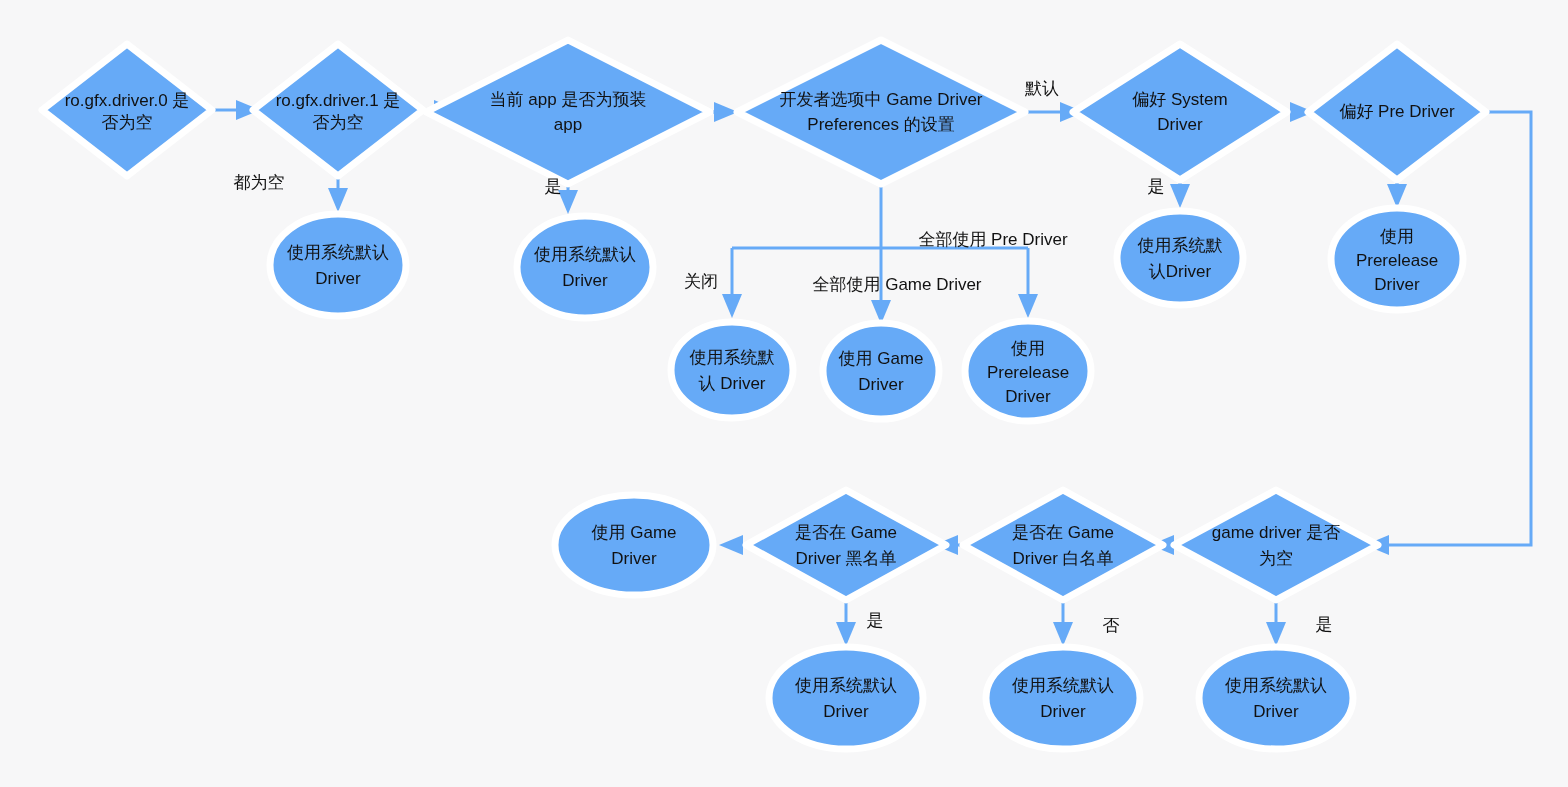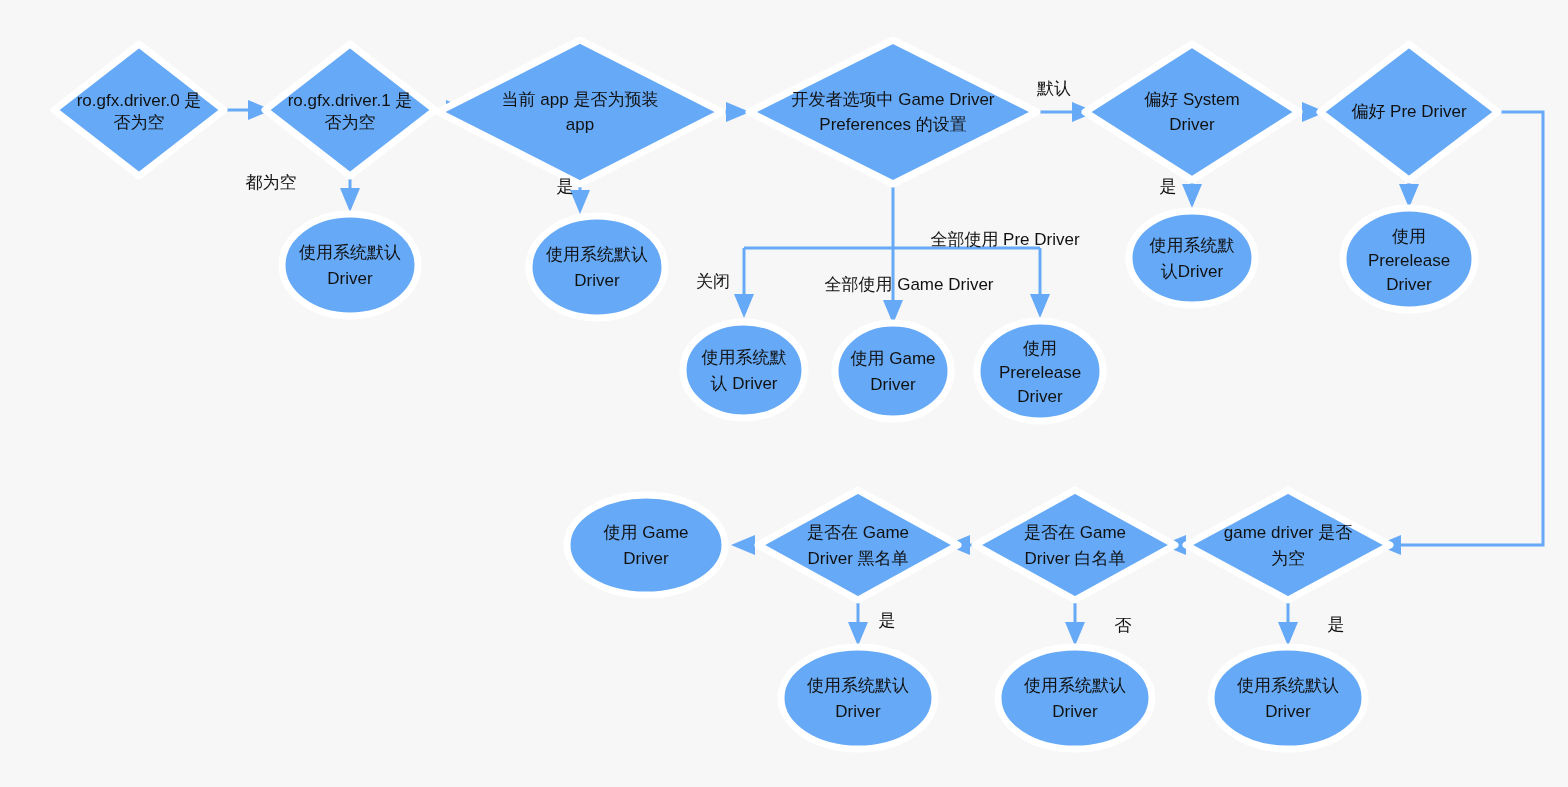--- a/index.html
+++ b/index.html
@@ -9,21 +9,21 @@
   }
   body {
     width: 1568px;
     height: 787px;
     font-family: "Liberation Sans", "DejaVu Sans", sans-serif;
     overflow: hidden;
     position: relative;
   }
   #canvas {
     position: absolute;
-    left: 12px; top: 0;
+    left: 0; top: 0;
     width: 1428px;
     height: 787px;
   }
   svg#flow {
     position: absolute;
     left: 0; top: 0;
     width: 1568px;
     height: 787px;
     display: block;
   }

